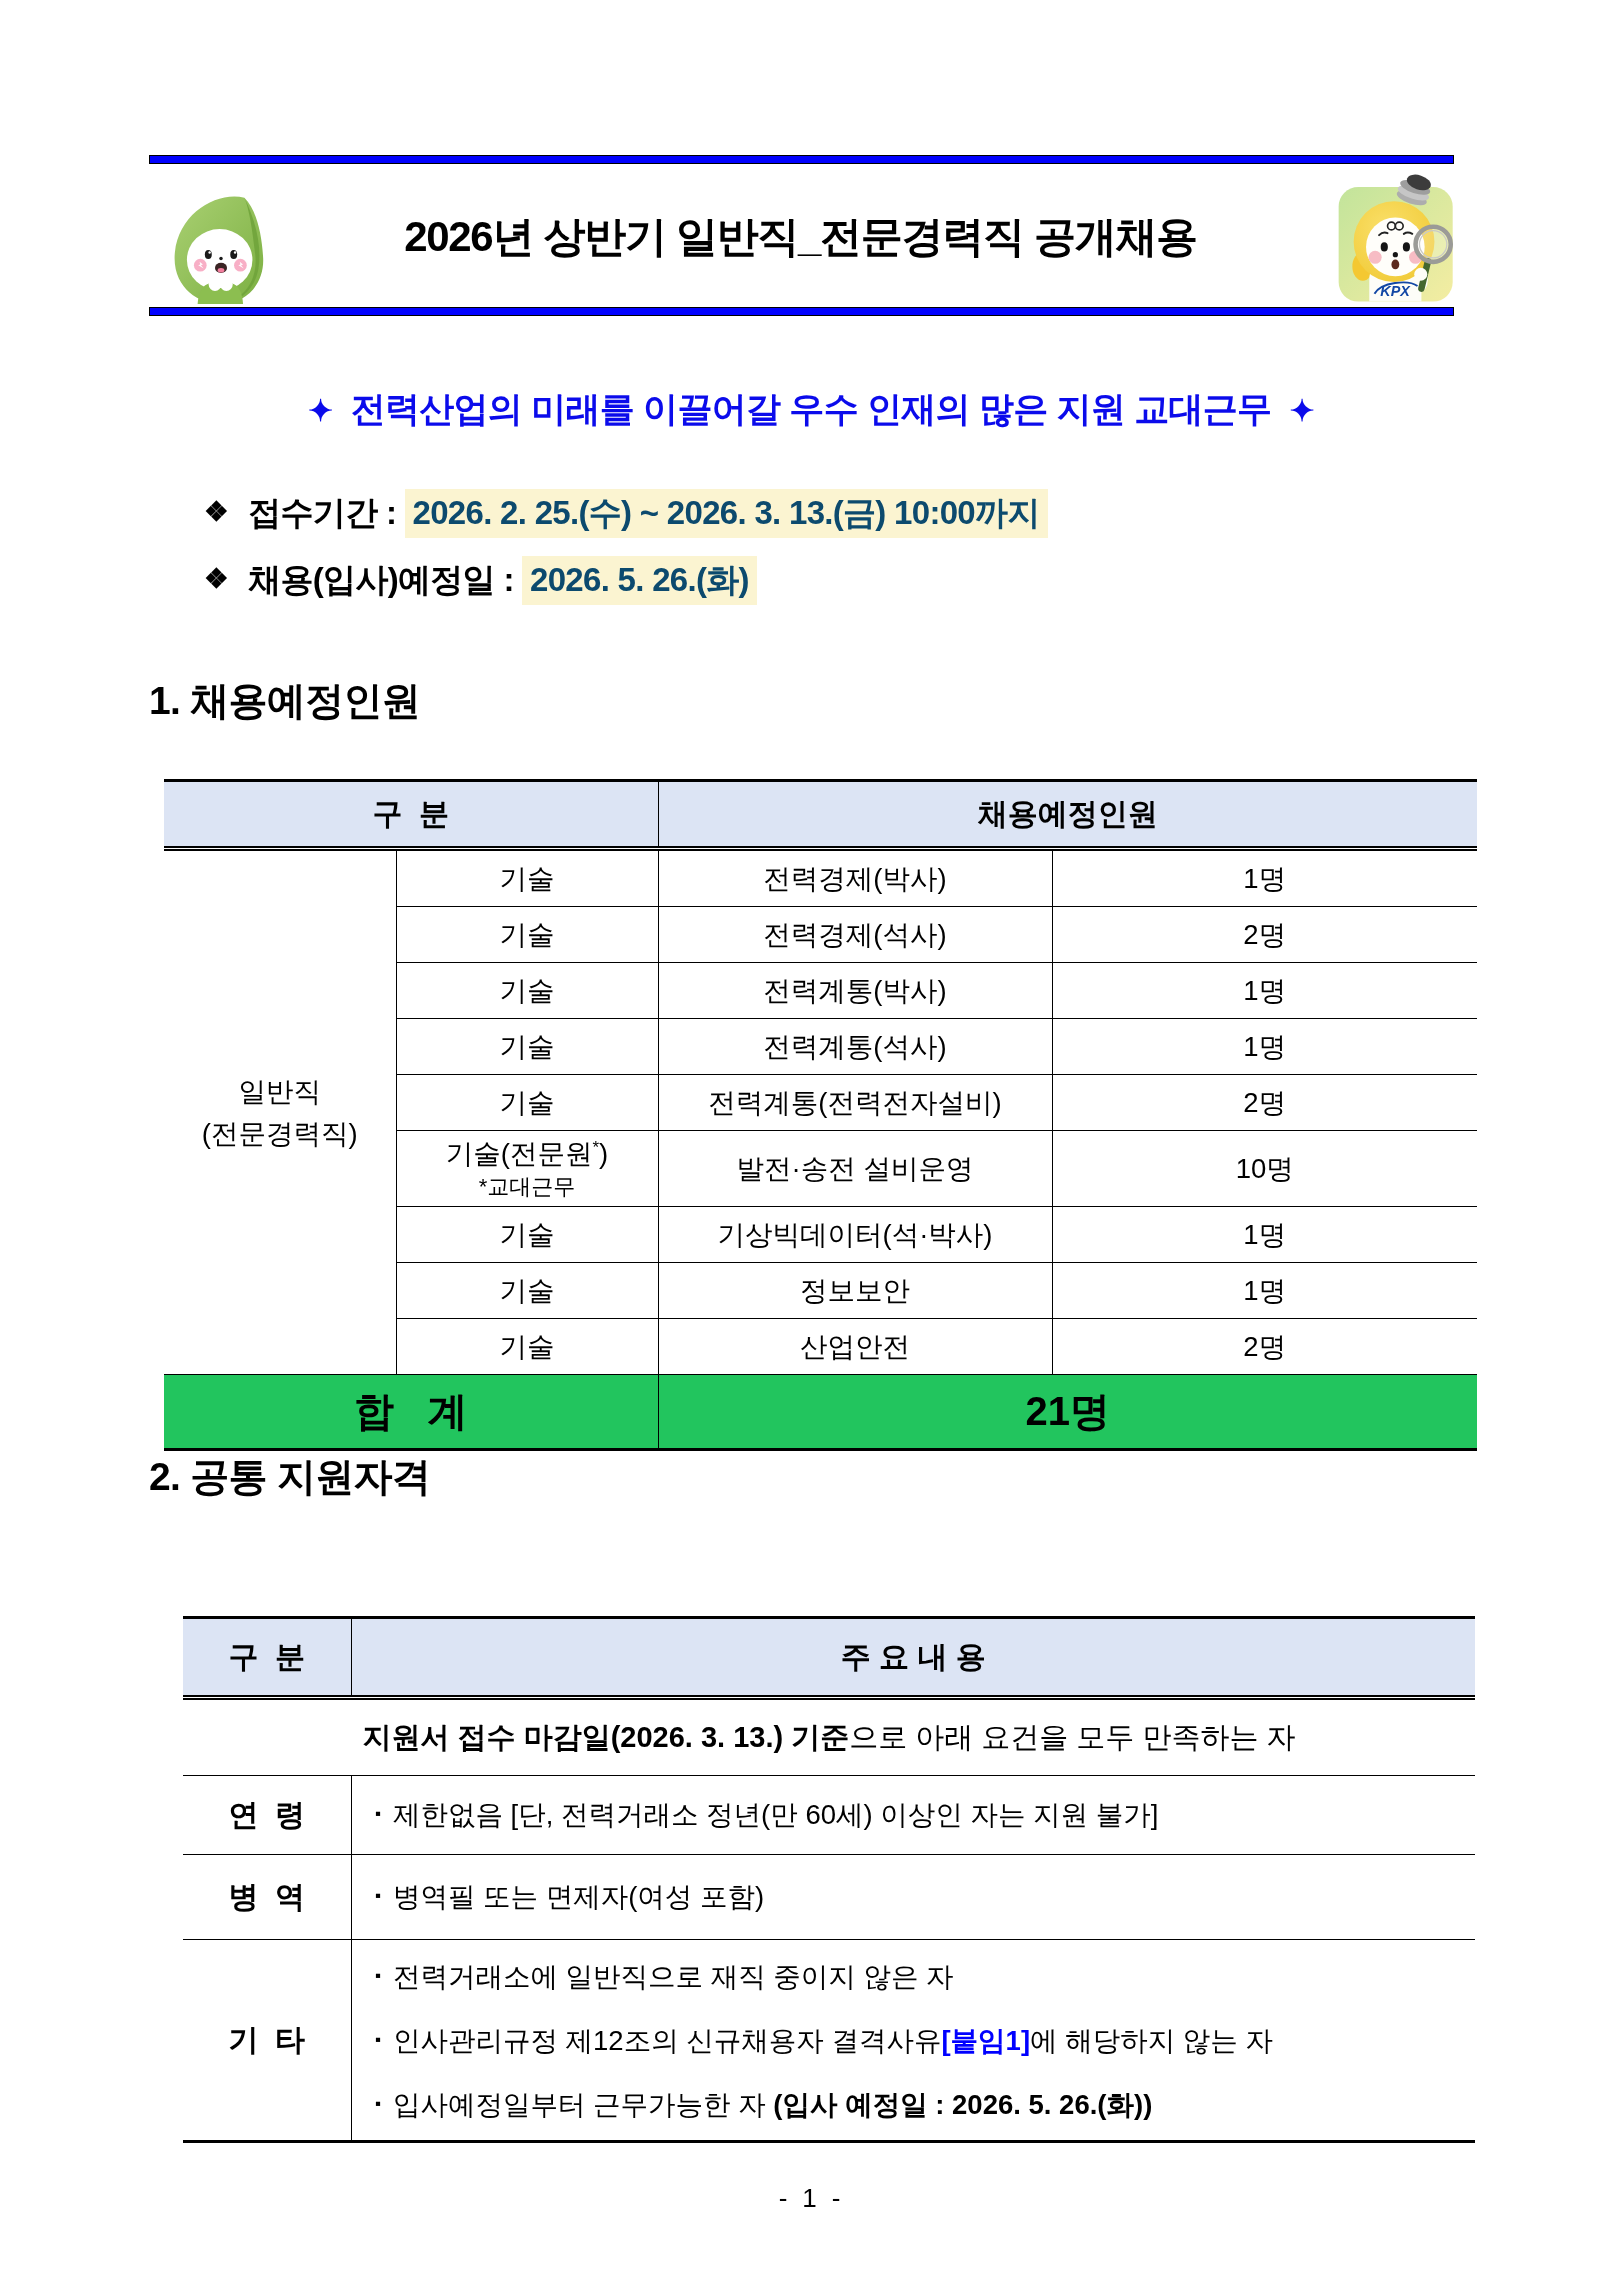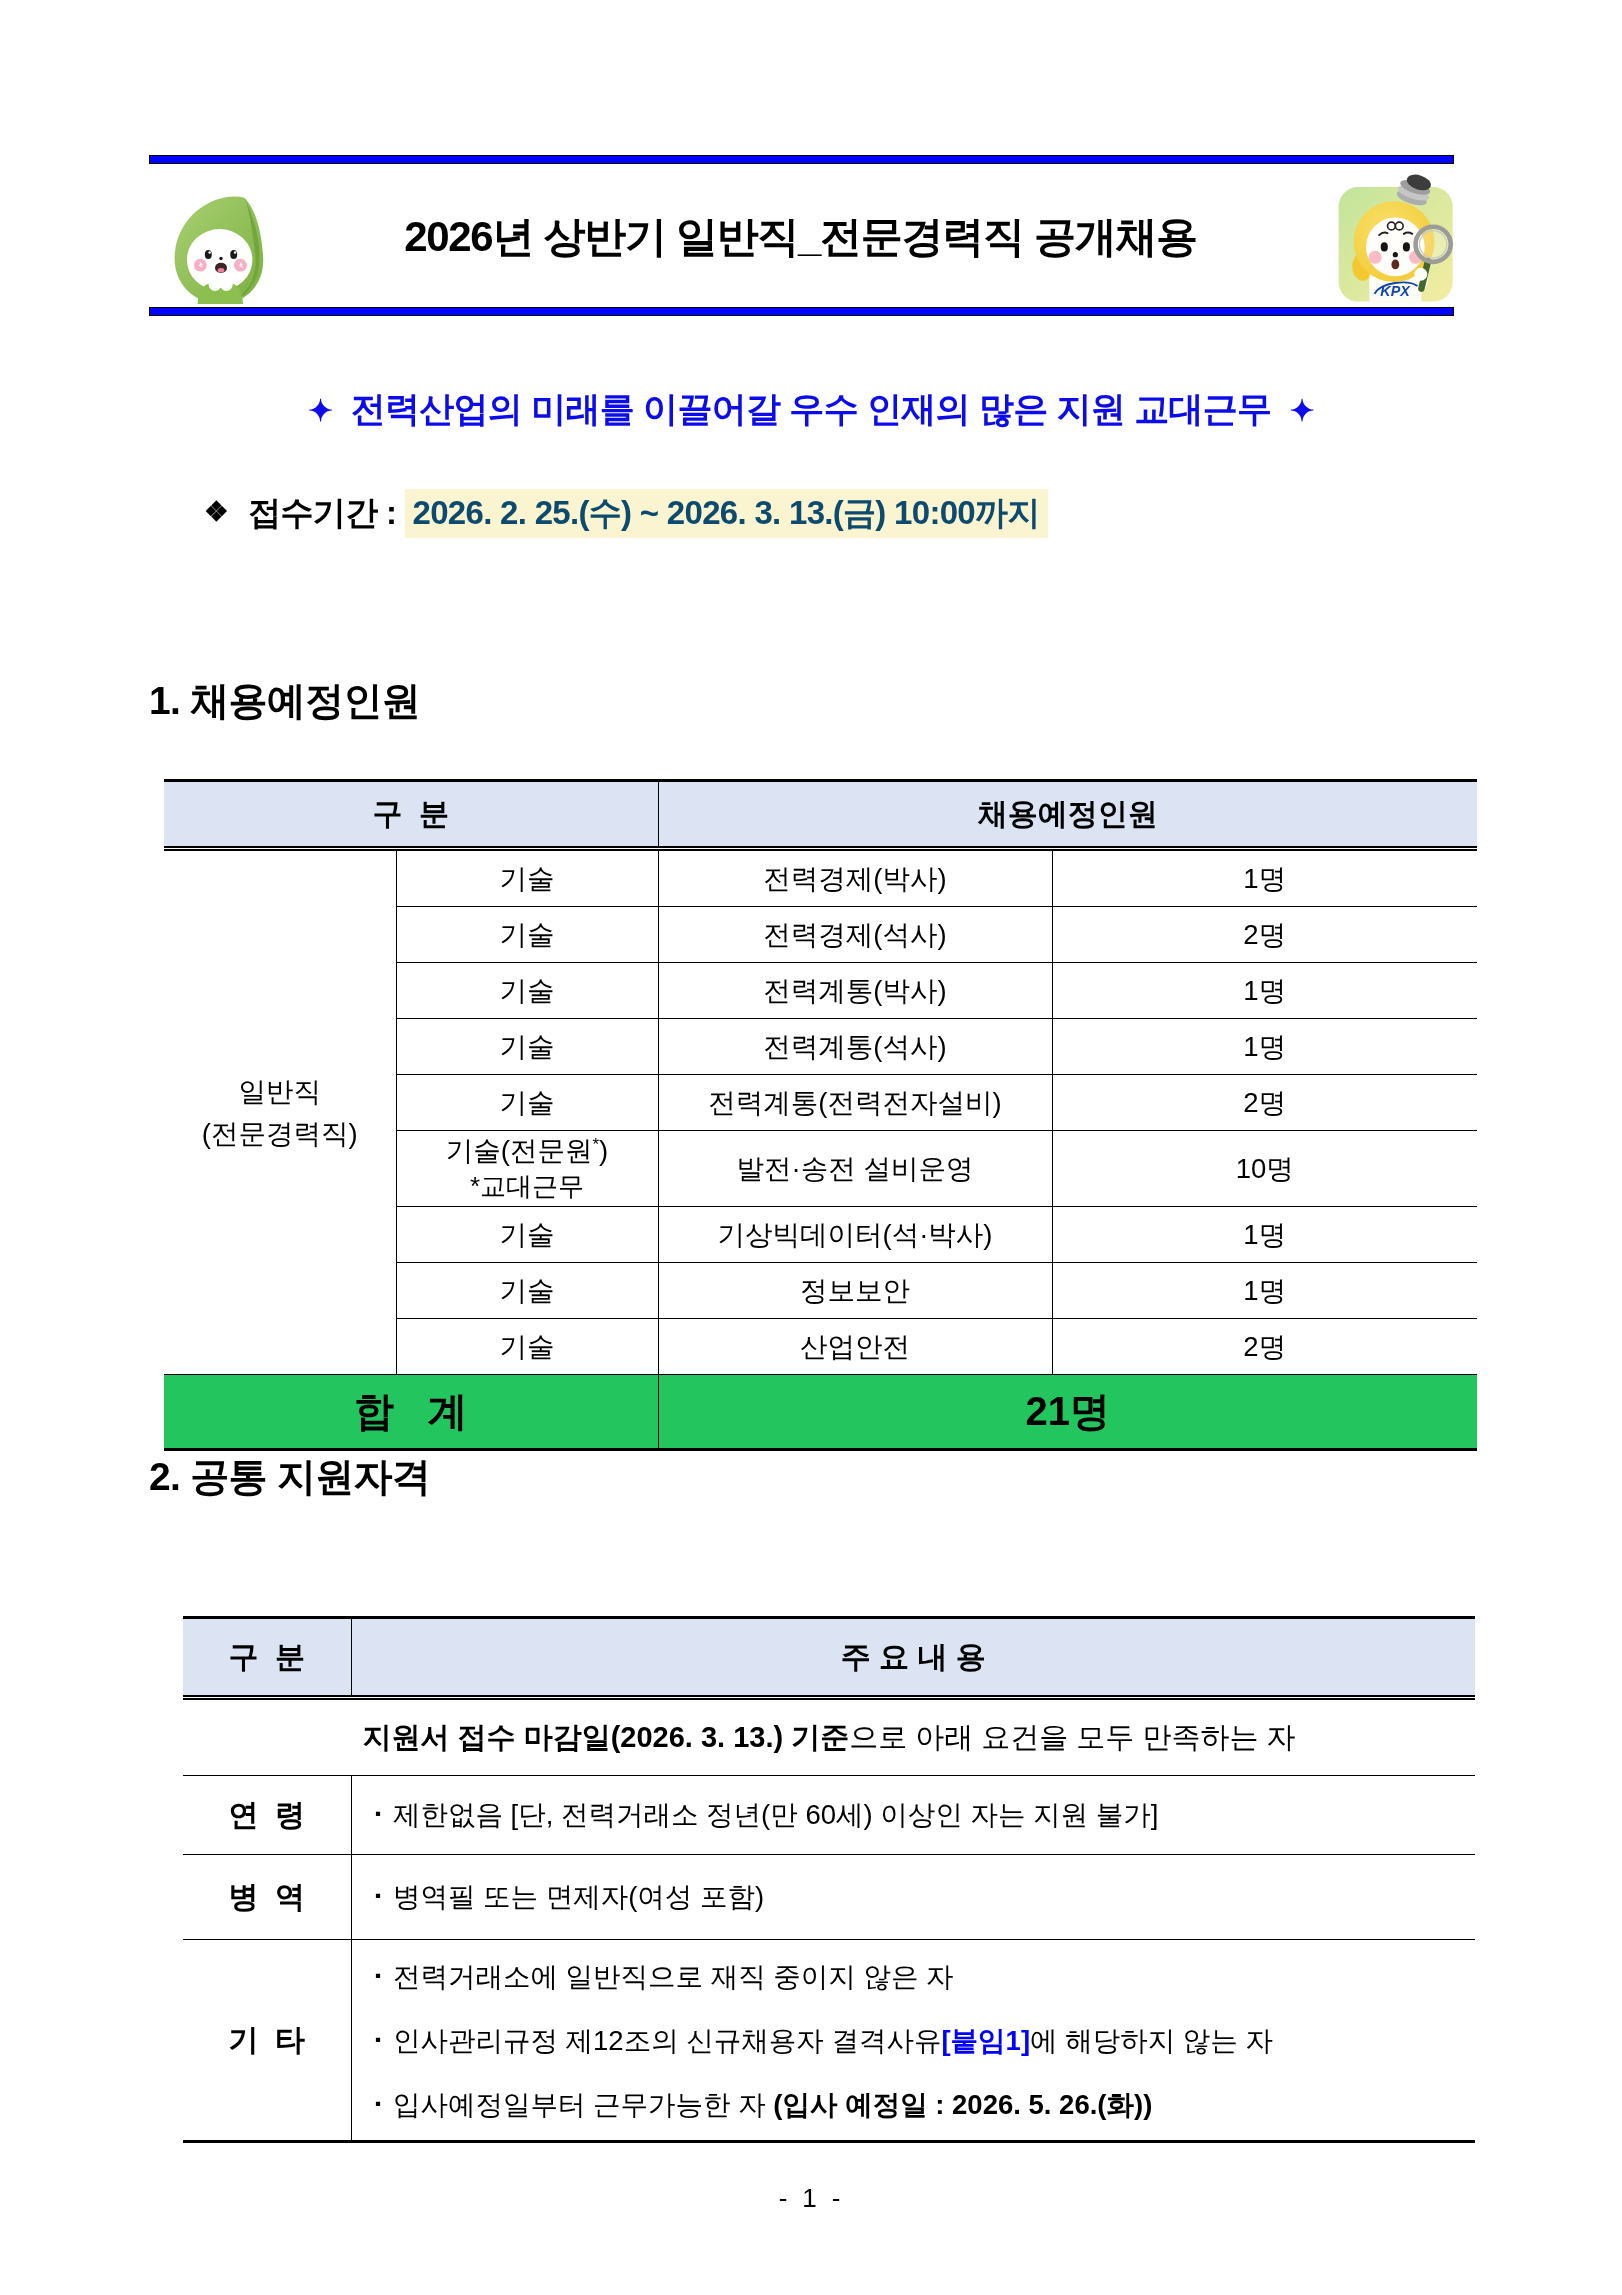--- a/index.html
+++ b/index.html
@@ -43,21 +43,21 @@
   .pre { white-space:pre; }
 
   .t1 { position:absolute; left:164px; top:779px; width:1313px;
         border-top:3.3px solid #000; border-bottom:3.3px solid #000; font-size:27.5px; }
   .t1 .hdr td { background:#DCE4F4; border-bottom:5.2px double #000;
                 font-weight:700; font-size:30px; height:64px; }
   .t1 .r td { height:55px; }
   .t1 .r6 td { height:75px; }
   .t1 .total td { background:#22c55e; font-weight:700; font-size:40px; height:73px; }
   .t1 .group { line-height:1.5; }
-  .t1 .cat-note { display:block; font-size:26px; }
+  .t1 .cat-note { display:block; font-size:22px; }
   .t1 sup { font-size:17px; }
 
   .t2 { position:absolute; left:183px; top:1616px; width:1292px;
         border-top:3.3px solid #000; border-bottom:3.3px solid #000; font-size:27.5px; }
   .t2 .hdr td { background:#DCE4F4; border-bottom:5.2px double #000;
                 font-weight:700; font-size:30px; height:76px; }
   .t2 td.lbl { font-weight:700; font-size:30px; }
   .t2 td.body { text-align:left; padding-left:23.6px; padding-right:13px; }
   .t2 .crit td { height:75px; font-size:29px; }
   .t2 .age td { height:78px; }
@@ -158,20 +158,25 @@
     <span class="star">✦</span>
     <span>전력산업의 미래를 이끌어갈 우수 인재의 많은 지원 교대근무</span>
     <span class="star">✦</span>
   </div>
 
   <div class="notice n1">
     <span class="marker">❖</span>
     <span>접수기간 : </span>
     <span class="hl">2026. 2. 25.(수) ~ 2026. 3. 13.(금) 10:00까지</span>
   </div>
+  <div class="notice n2">
+    <span class="marker">❖</span>
+    <span>채용(입사)예정일 : </span>
+    <span class="hl">2026. 5. 26.(화)</span>
+  </div>
 
   <div class="heading h1">1. 채용예정인원</div>
 
   <table class="t1">
     <colgroup>
         <col style="width:232px">
         <col style="width:262px">
         <col style="width:394px">
         <col style="width:425px">
       </colgroup>

